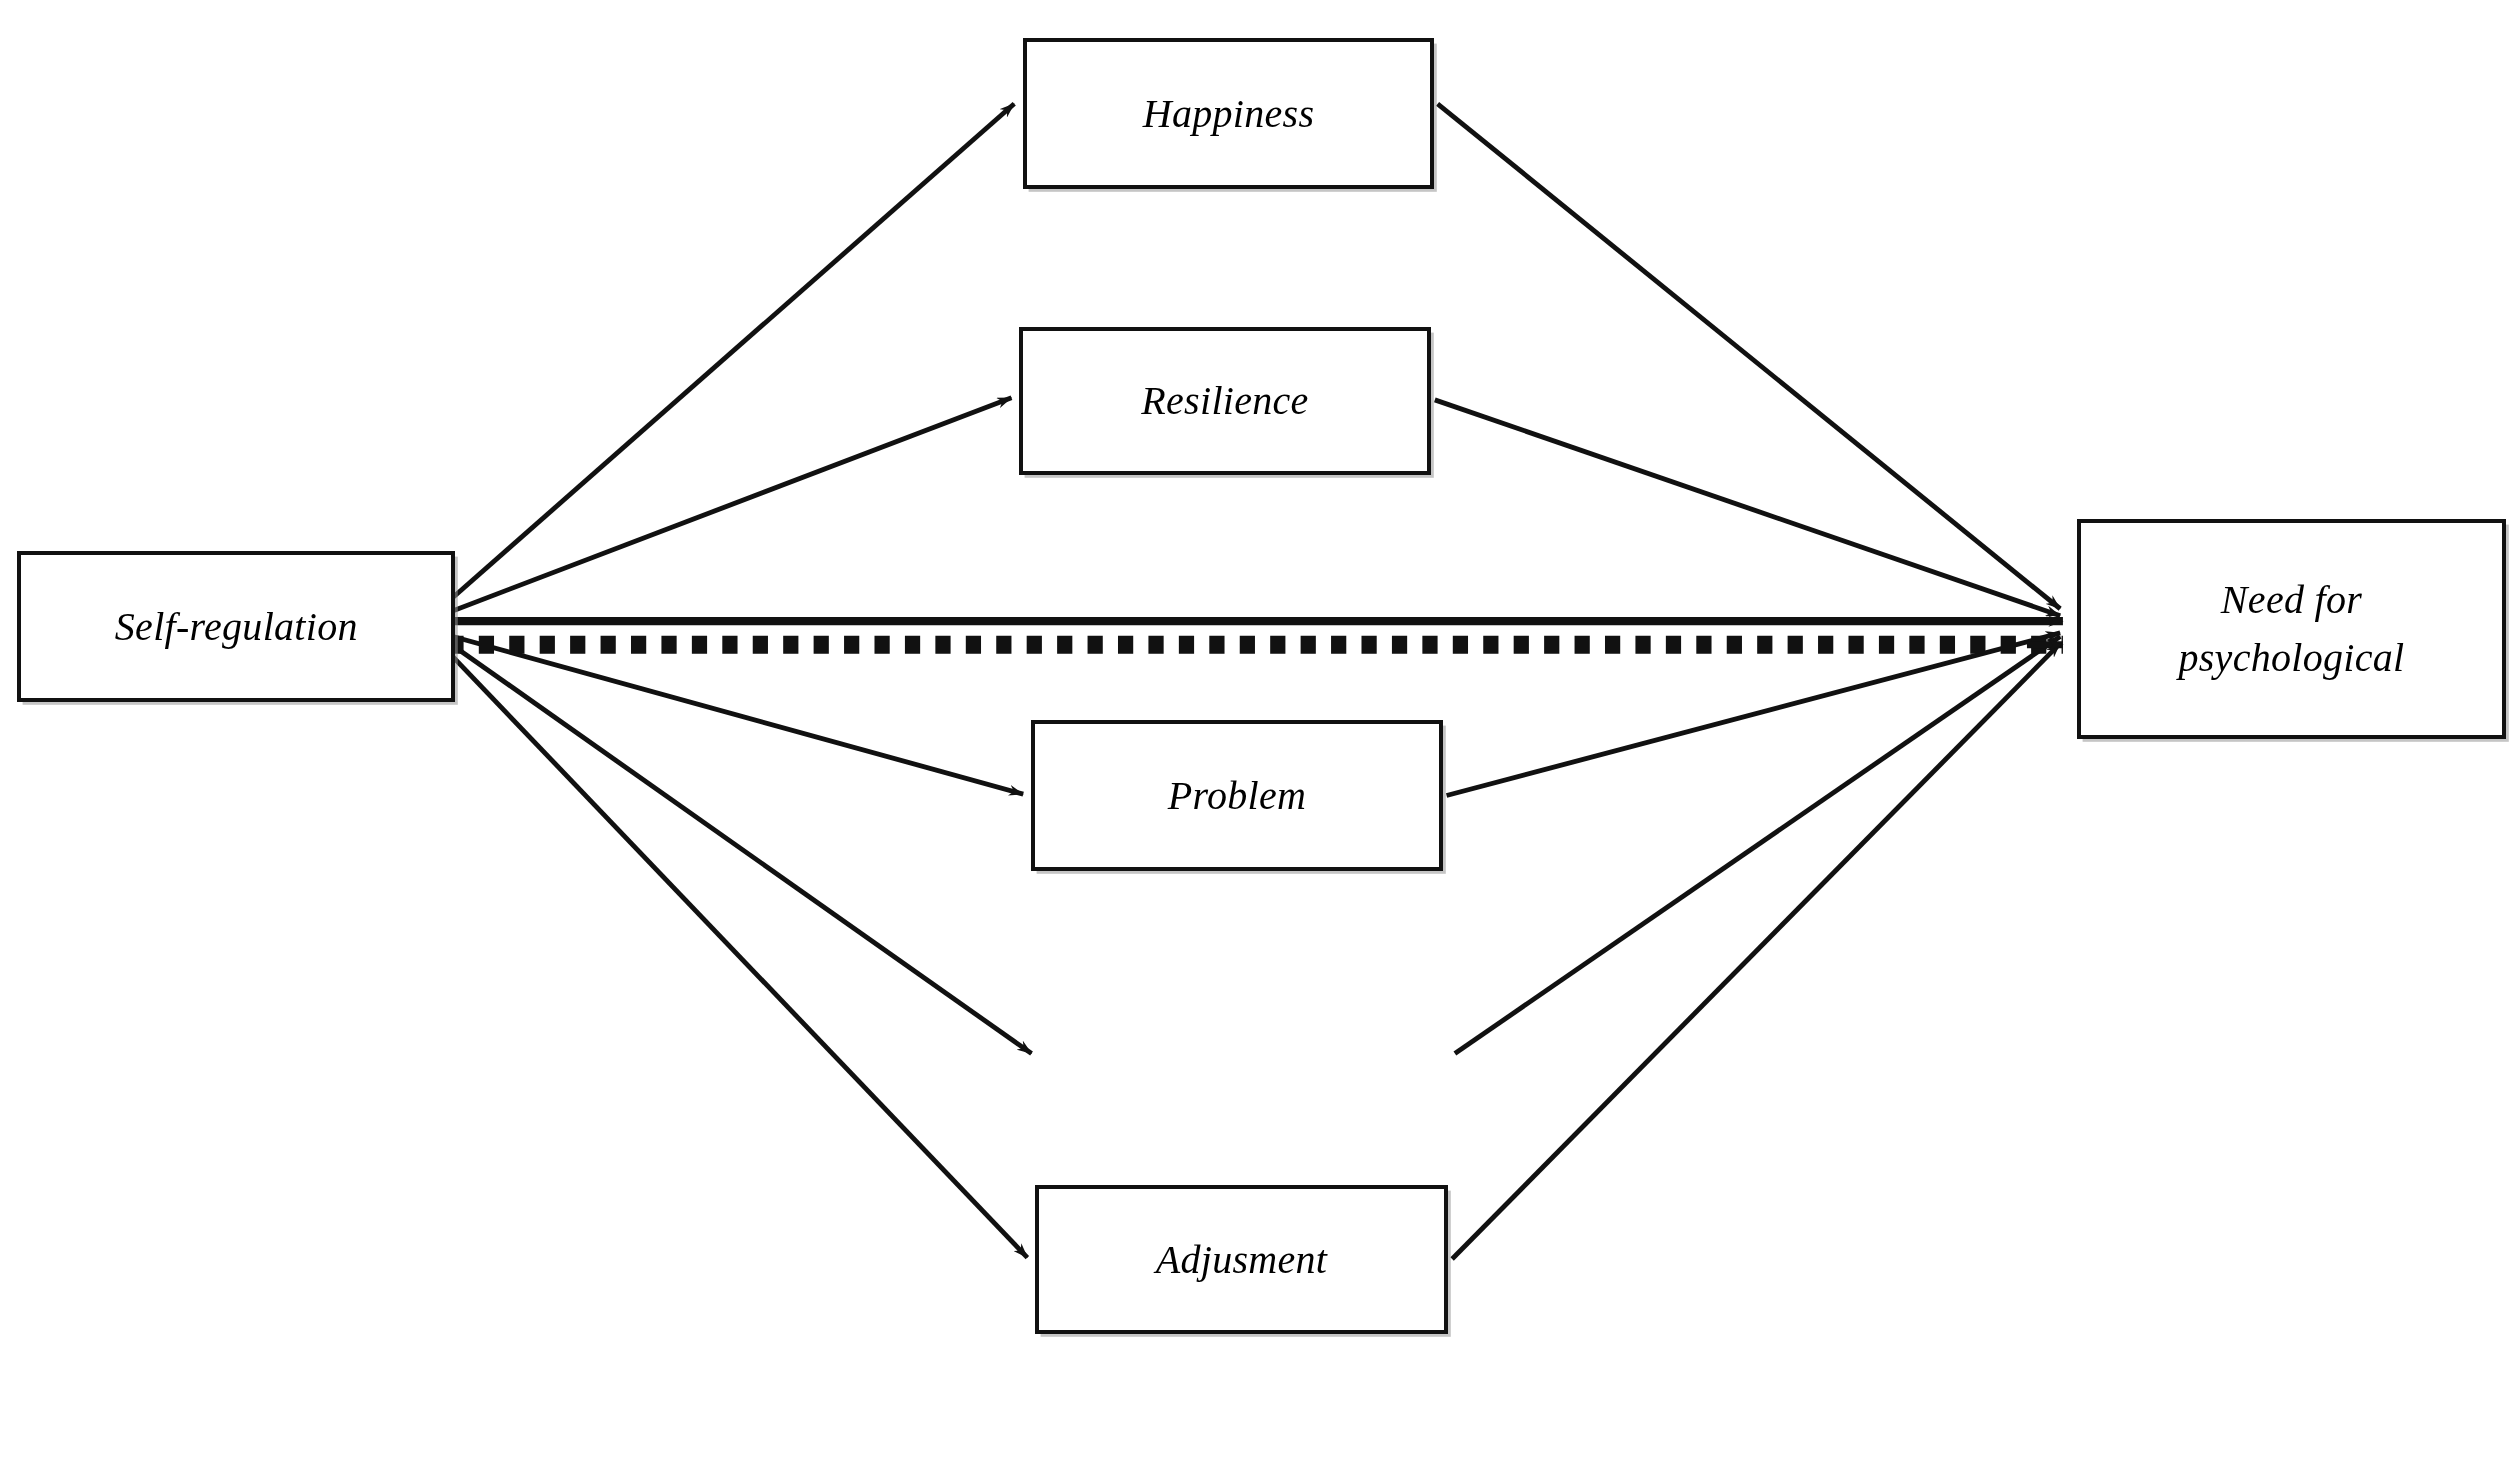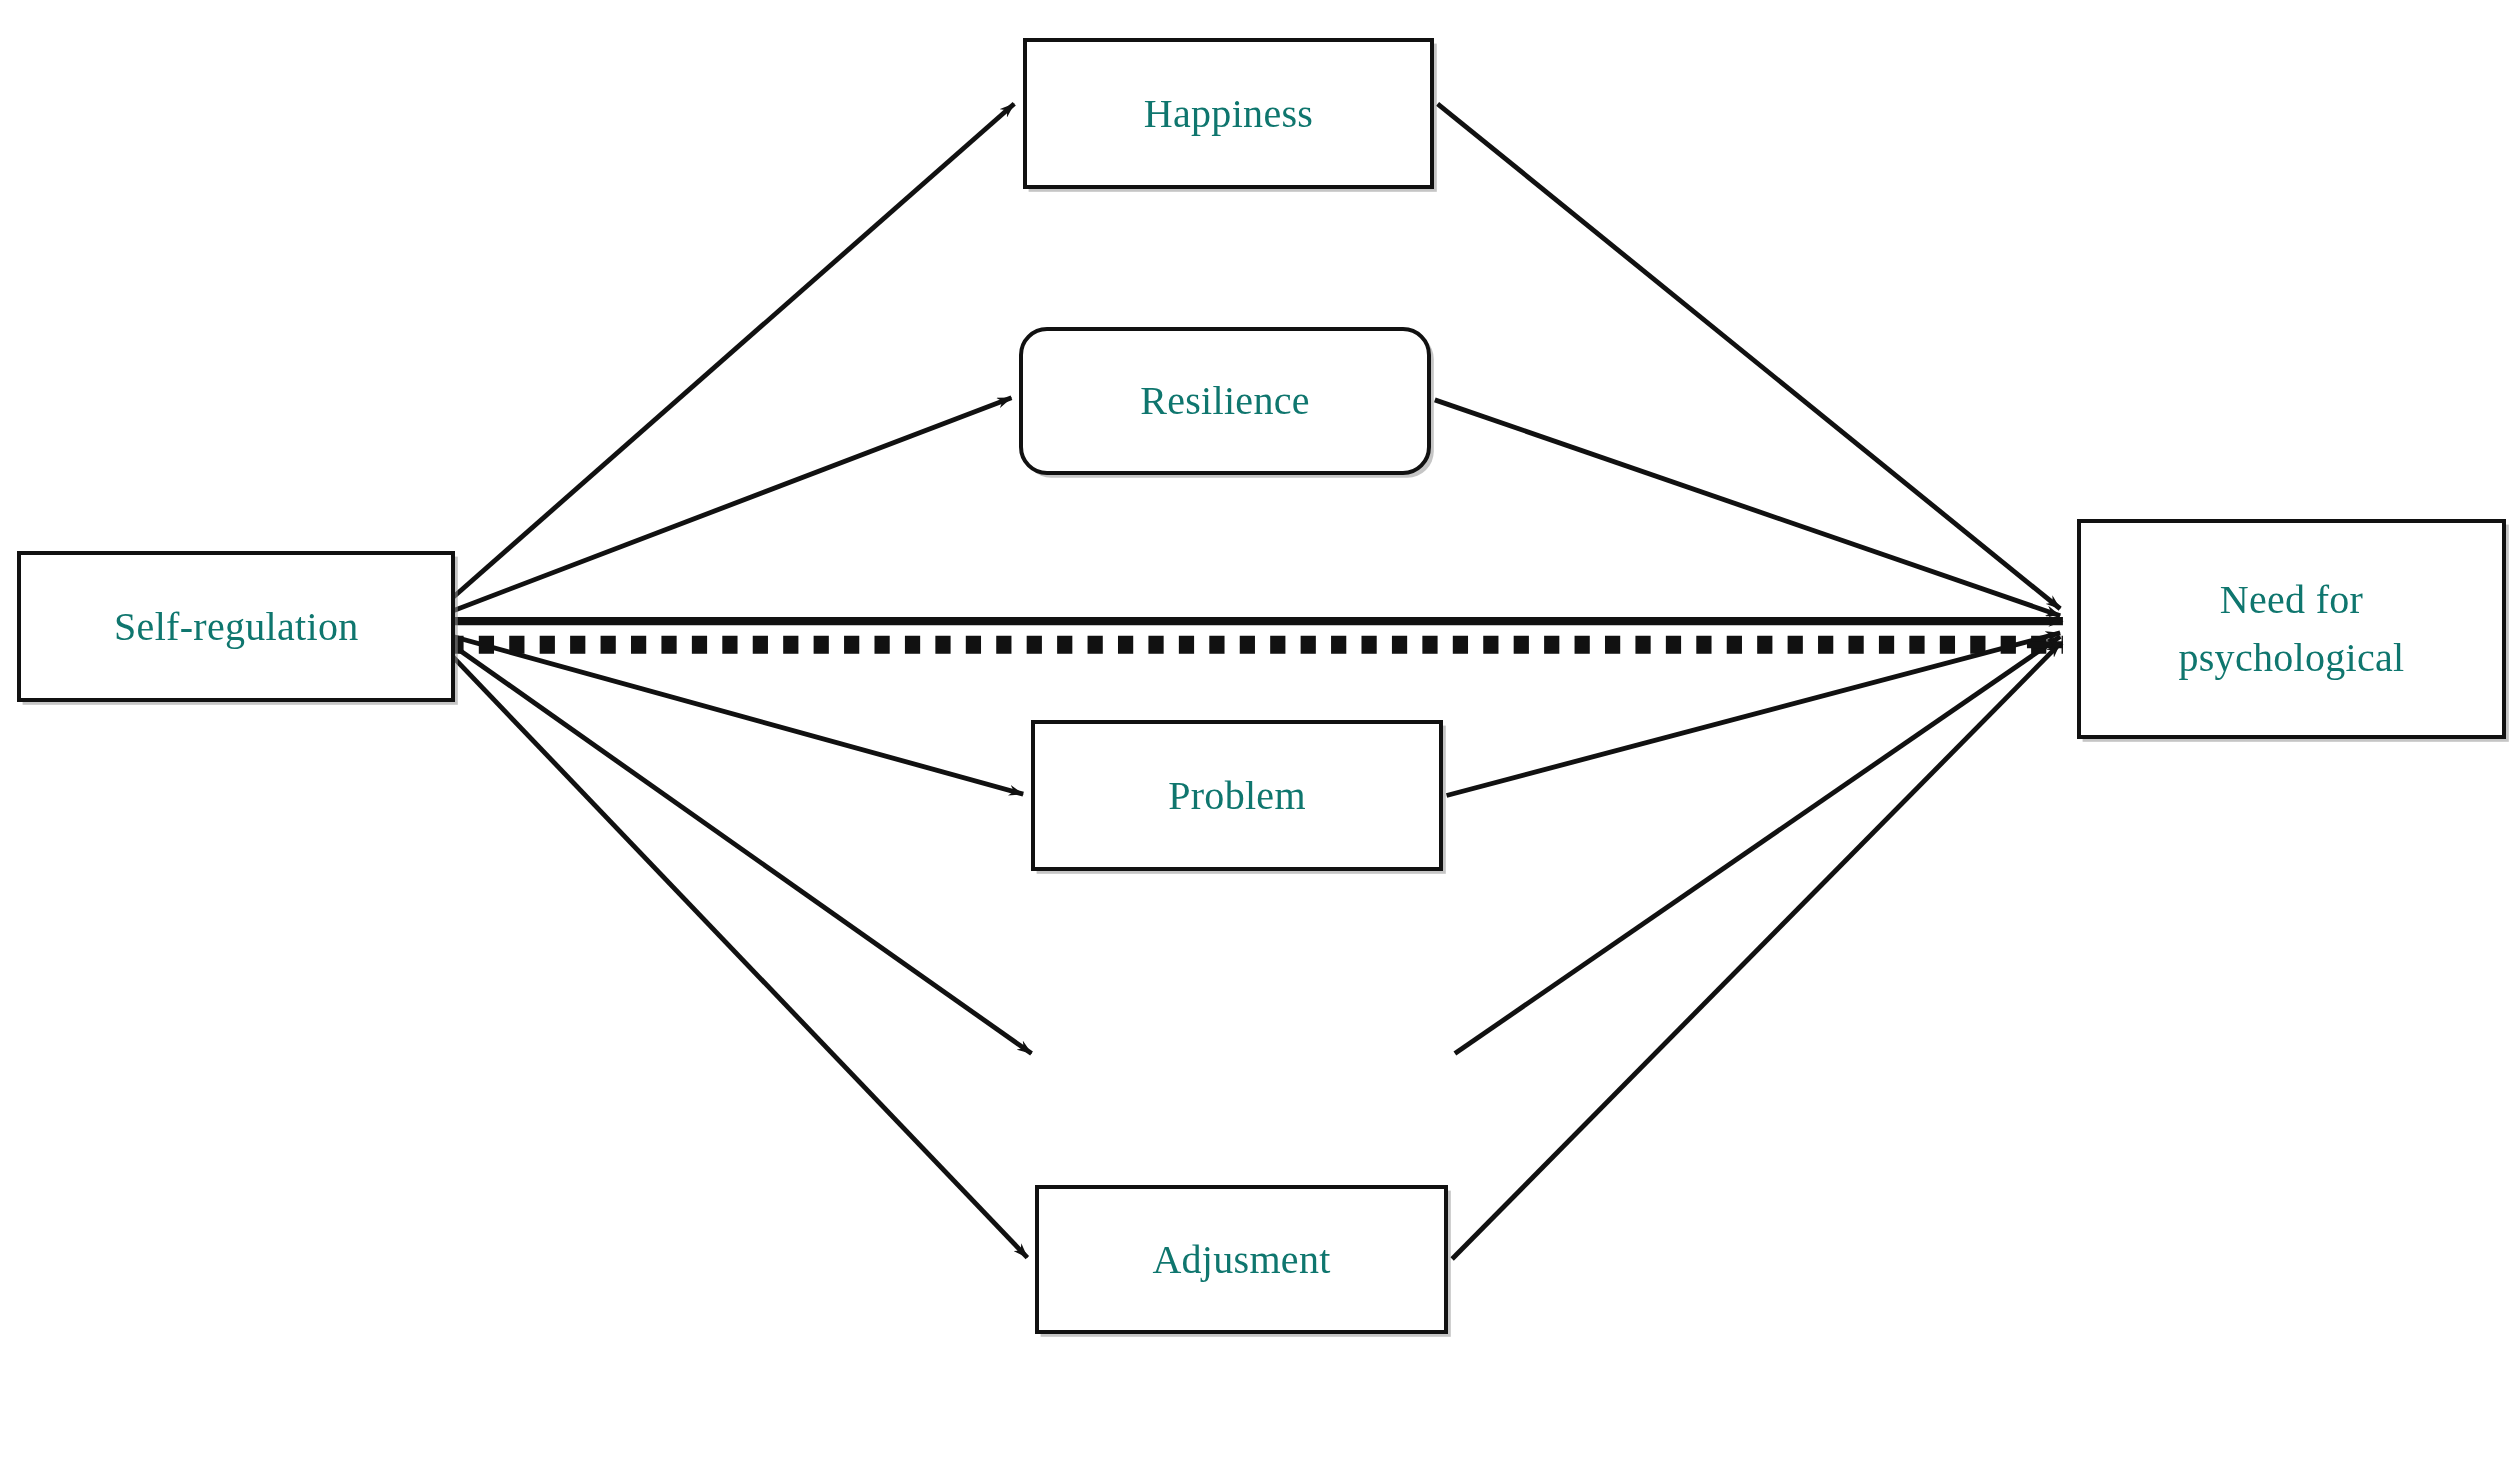--- a/index.html
+++ b/index.html
@@ -31,33 +31,34 @@
     display: flex;
     align-items: center;
     justify-content: center;
     text-align: center;
     z-index: 5;
     box-shadow: 4.2px 4.2px 0 -1.4px rgba(150,150,150,0.55);
   }
   .node-label {
     font-size: 40px;
     line-height: 1.28;
-    color: #0f766e;
+    color: #000000;
     letter-spacing: 0.3px;
     white-space: pre-line;
+    font-style: italic;
   }
   .node-label.two-line {
     font-size: 40px;
     line-height: 1.45;
   }
 
   
   #node-self-regulation { left: 17.3px;   top: 551px;  width: 438px;  height: 151px; }
   #node-happiness       { left: 1023px; top: 38px;   width: 411px;  height: 151px; }
-  #node-resilience      { left: 1019px; top: 327px;  width: 412px;  height: 148px; border-radius: 28px; }
+  #node-resilience      { left: 1019px; top: 327px;  width: 412px;  height: 148px; }
   #node-problem         { left: 1031px; top: 720px; width: 412px;  height: 151px; text-align: right; }
   #node-self-efficacy   { left: 1039px; top: 980px; width: 412px;  height: 148px; }
   #node-adjusment       { left: 1035px; top: 1185px; width: 413px;  height: 149px; }
   #node-need-for-psych  { left: 2069px; top: 519px;  width: 429px;  height: 220px; margin-left: 8px; }
 </style>
 </head>
 <body>
 
 <div id="diagram-root">
 

